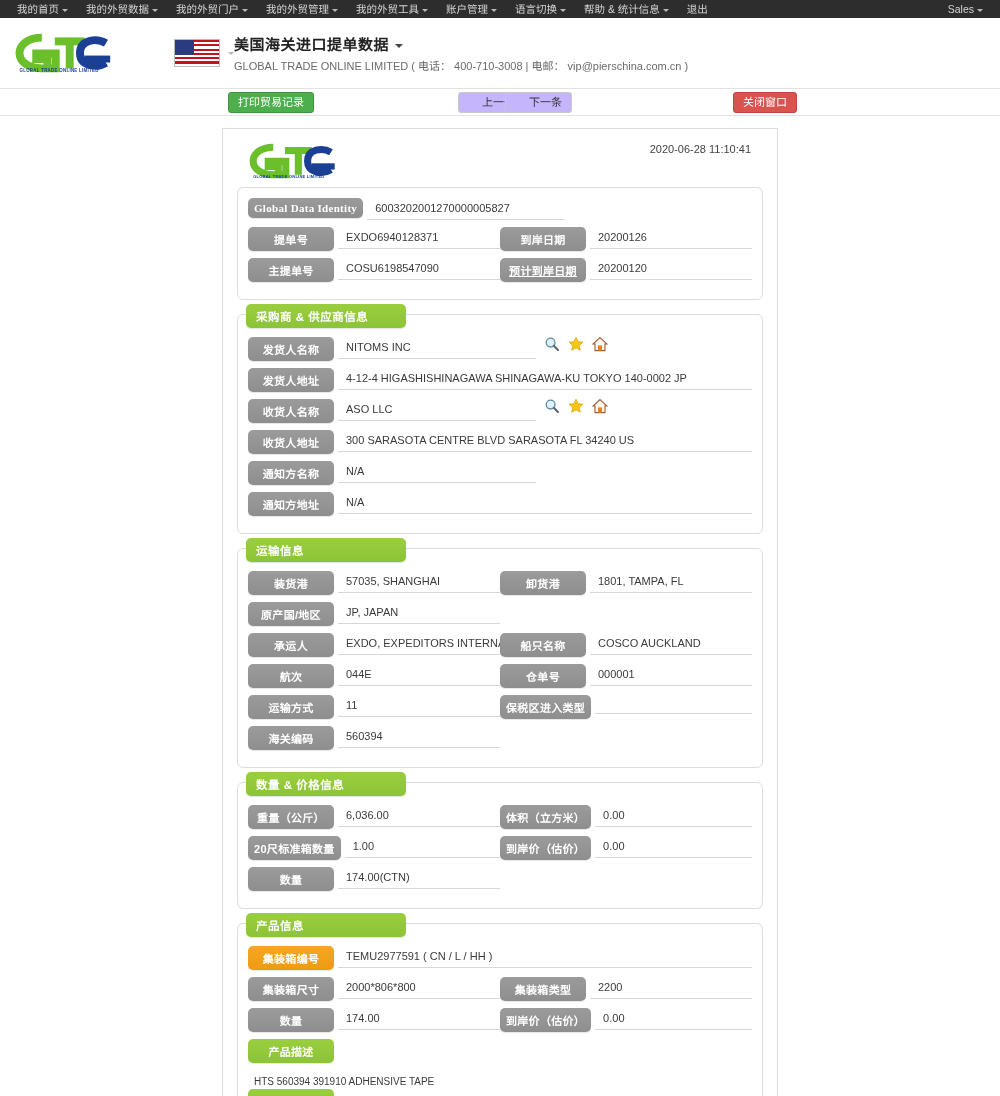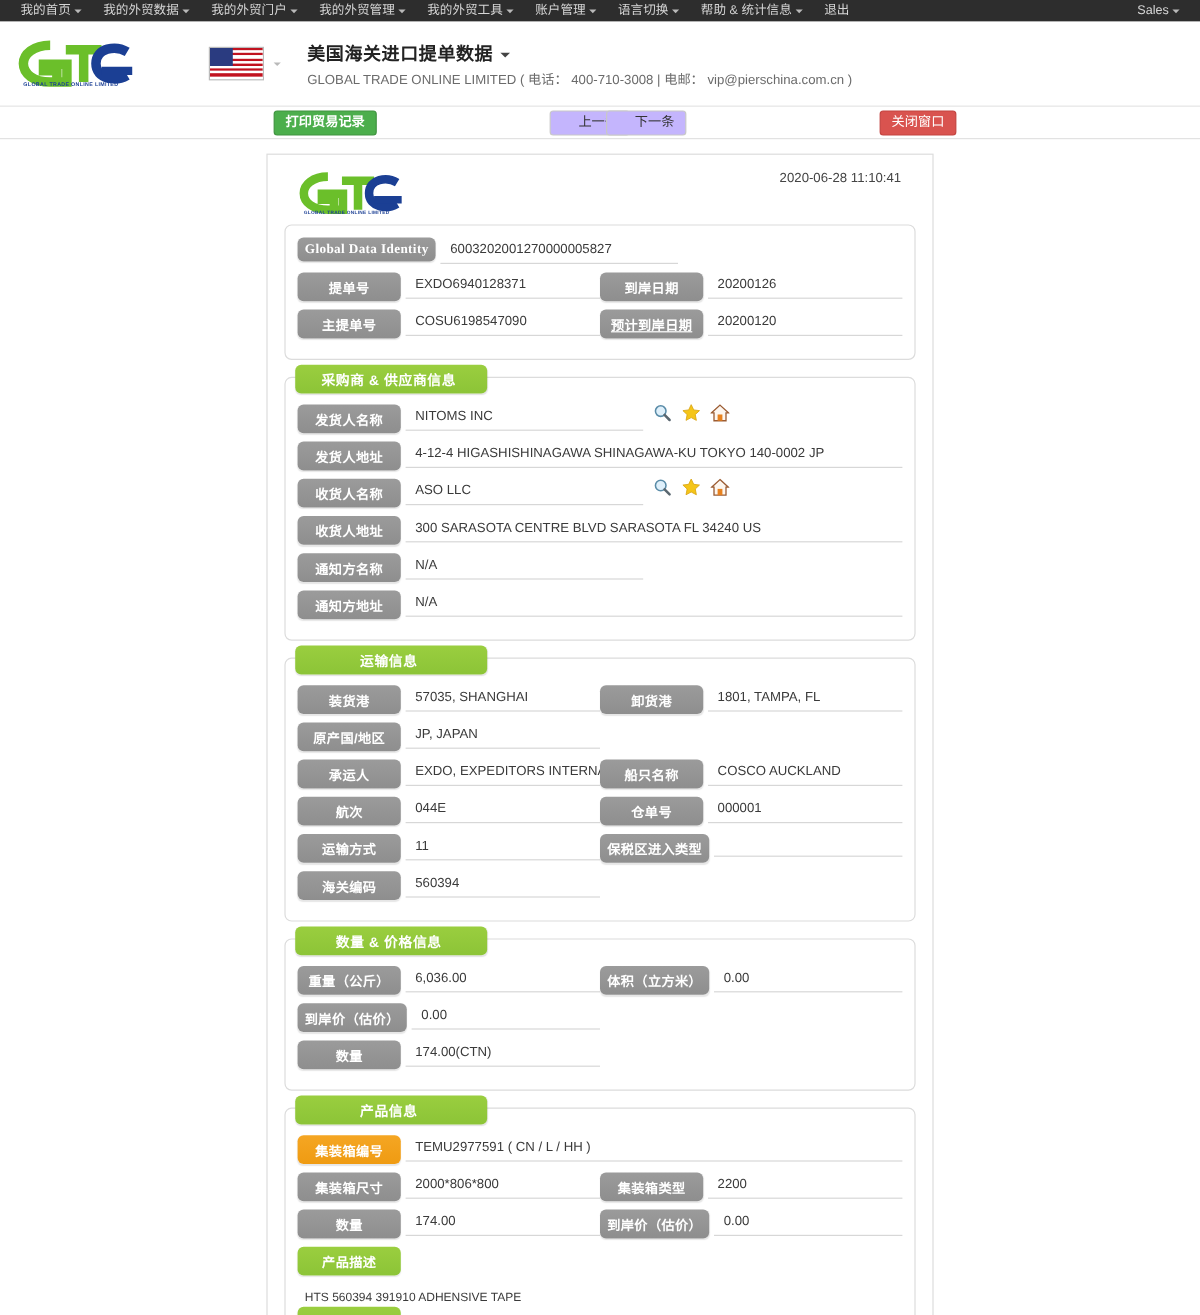--- a/index.html
+++ b/index.html
@@ -67,21 +67,21 @@
     background: #fff;
   }
   .flag .stripes { position:absolute; inset:0; }
   .flag .stripe { height: 2.15px; background:#c1121f; }
   .flag .stripe.white { background:#fff; }
   .flag .canton {
     position:absolute; left:0; top:0; width: 19px; height: 15px;
     background:#2a3b80;
   }
   .flag-caret { margin-left: 8px; }
-  .title-block { margin-left: 22px; }
+  .title-block { }
   .doc-title {
     font-size: 15px;
     font-weight: bold;
     color: #222;
     letter-spacing: .5px;
   }
   .doc-title .t-caret {
     display:inline-block; margin-left:6px;
     border-left: 4px solid transparent;
     border-right: 4px solid transparent;
@@ -118,21 +118,21 @@
     border-radius: 3px;
     padding: 3px 9px;
     cursor: pointer;
     line-height: 13px;
     border: 1px solid transparent;
     font-family: "Liberation Sans","DejaVu Sans",sans-serif;
   }
   .btn-green { background:#4cae4c; border-color:#409440; color:#fff; }
   .btn-default { background:#c4b5fd; border-color:#c8c8c8; color:#333;padding-left:23px; }
   .btn-red { background:#d9534f; border-color:#c44440; color:#fff; }
-  .ab-print { position:absolute; left: 228px; font-weight: bold; }
+  .ab-print { position:absolute; left: 228px; }
   .ab-prev { position:absolute; left: 458px; }
   .ab-next { position:absolute; left: 505px; }
   .ab-close { position:absolute; left: 733px; }
 
   
   .page-body {
     background: #ffffff;
     padding: 12px 0 10px 0;
     min-height: 930px;
   }
@@ -170,21 +170,20 @@
     top: -11px; left: 8px;
     background: linear-gradient(#9ace3f, #8cc437);
     color:#fff;
     font-size: 11.5px;
     font-weight: bold;
     border-radius: 5px;
     padding: 4px 14px 4px 10px;
     min-width: 160px;
     box-shadow: 0 1px 1px rgba(0,0,0,.12);
     letter-spacing: .5px;
-    text-align: center;
   }
 
   
   .row { display: flex; margin-bottom: 7px; align-items: flex-start; }
   .cell { display: flex; align-items: flex-start; }
   .cell.half { width: 50%; }
   .cell.full { width: 100%; }
   .pill {
     background: linear-gradient(#9b9b9b, #8e8e8e);
     color: #fff;
@@ -477,20 +476,24 @@
               <div class="pill">重量（公斤）</div>
               <div class="val">6,036.00</div>
             </div>
             <div class="cell half">
               <div class="pill">体积（立方米）</div>
               <div class="val">0.00</div>
             </div>
           </div>
           <div class="row">
             <div class="cell half">
+              <div class="pill">20尺标准箱数量</div>
+              <div class="val">1.00</div>
+            </div>
+            <div class="cell half">
               <div class="pill">到岸价（估价）</div>
               <div class="val">0.00</div>
             </div>
           </div>
           <div class="row">
             <div class="cell half">
               <div class="pill">数量</div>
               <div class="val">174.00(CTN)</div>
             </div>
             <div class="cell half"></div>

